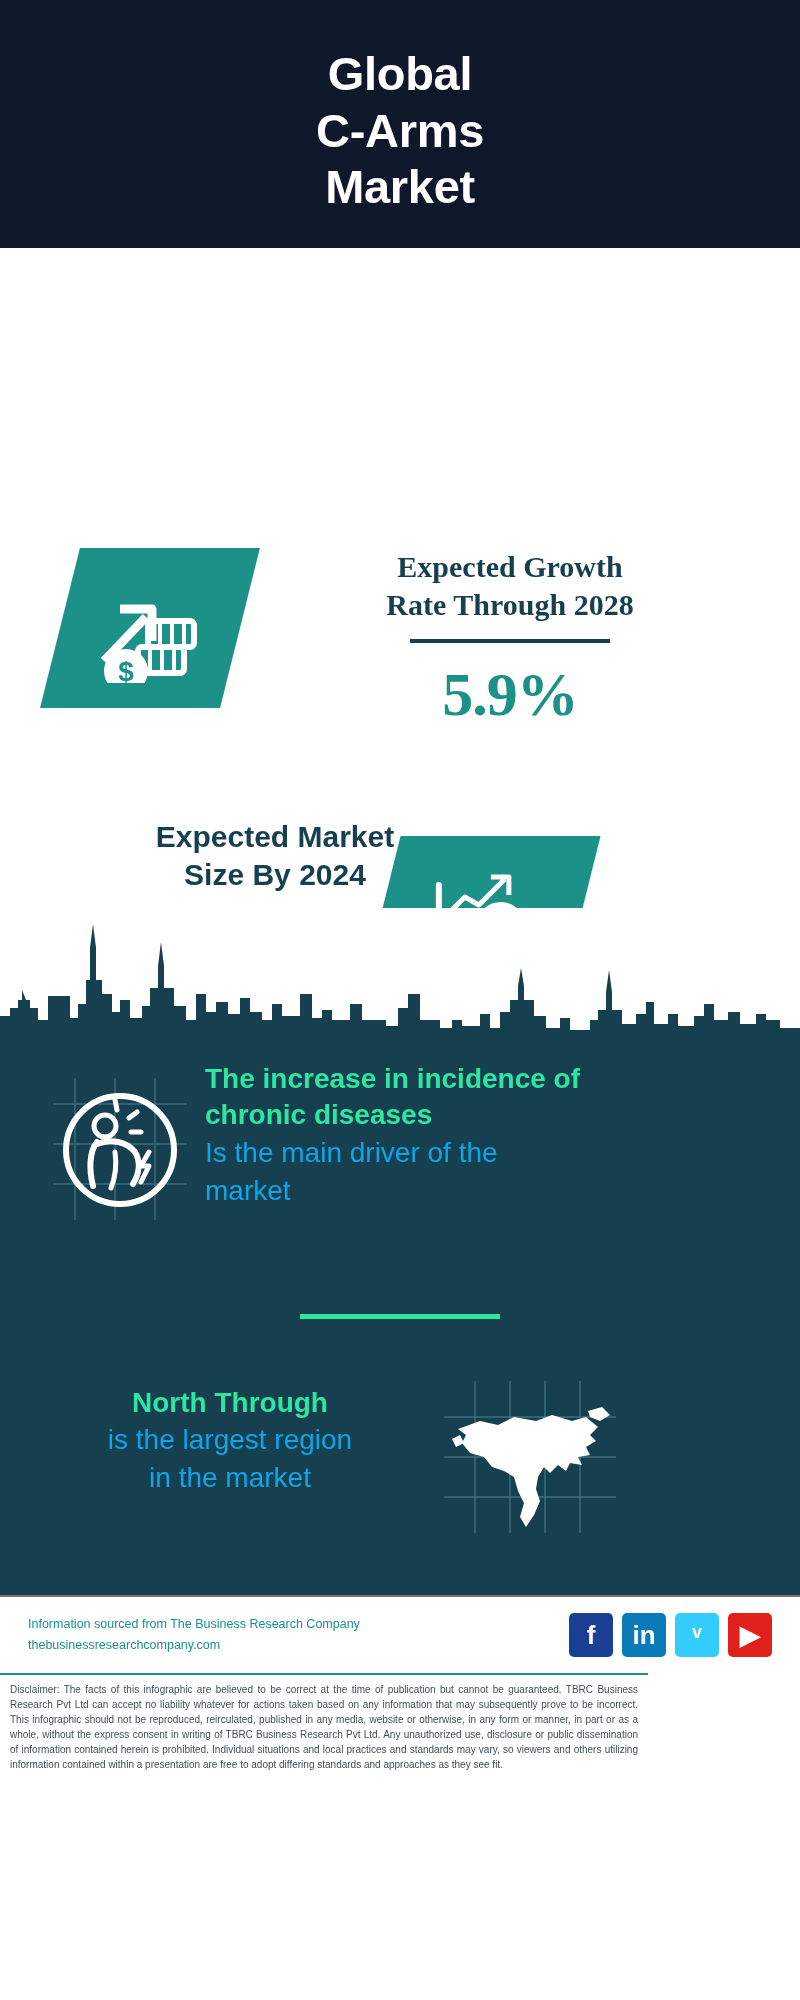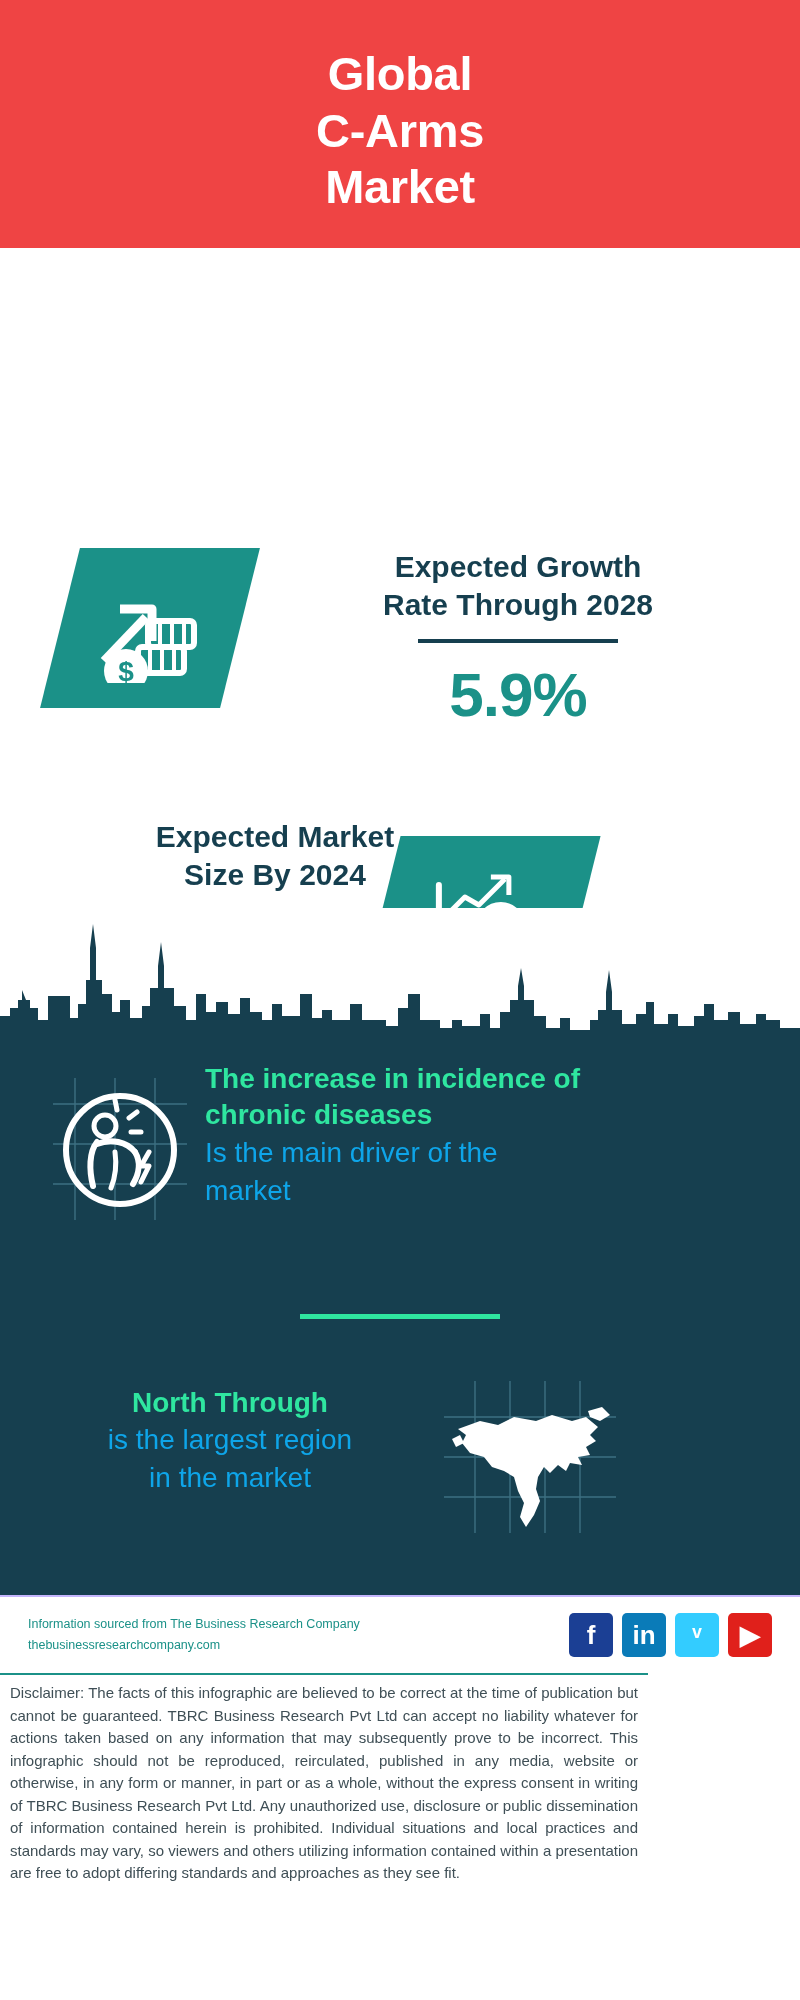--- a/index.html
+++ b/index.html
@@ -7,21 +7,21 @@
   body {
     font-family:"Liberation Sans", sans-serif;
     background:#ffffff;
     width:800px; height:2000px;
     position:relative; overflow:hidden;
   }
   .page { width:800px; height:2000px; position:relative; display:flex; flex-direction:column; }
 
   
   .header {
-    background:#ef4444; width:800px; height:248px;
+    background:#0f172a; width:800px; height:248px;
     display:flex; flex-direction:column;
     align-items:center; justify-content:center;
     padding-top:14px;
   }
   .header h1 {
     color:#ffffff; font-size:47px; font-weight:bold;
     line-height:1.21; text-align:center; letter-spacing:-0.3px;
   }
   .header .ln { display:block; }
 
@@ -32,22 +32,23 @@
   .para {
     position:absolute; background:#1b9188;
     transform:skewX(-14deg);
     display:flex; align-items:center; justify-content:center;
   }
   .para > svg { transform:skewX(14deg); }
 
   
   .tile-growth { left:60px; top:300px; width:180px; height:160px; }
   .growth-text {
-    position:absolute; left:288px; top:300px; width:460px;
+    position:absolute; left:280px; top:300px; width:460px;
     text-align:center;
+    font-family:Liberation Serif, serif;
   }
   .lbl {
     color:#163f4f; font-size:30px; font-weight:bold; line-height:1.28;
   }
   .rule-dark {
     width:200px; height:4px; background:#163f4f;
     margin:14px auto 0;
   }
   .val-teal {
     color:#1b9188; font-size:62px; font-weight:bold;
@@ -84,39 +85,39 @@
   }
 
   .row-region { position:relative; height:210px; margin-top:66px; }
   .region-text { position:absolute; left:20px; top:0px; width:420px; text-align:center; }
   .map-holder { position:absolute; left:440px; top:-8px; width:180px; height:160px; }
 
   
   .footer-src {
     background:#ffffff; width:800px; height:78px;
     display:flex; align-items:center; padding:0 28px;
-    border-top:2px solid #c4b5fd;
+    border-top:2px solid #737373;
   }
   .src-txt { flex:1; color:#1b9188; font-size:12.5px; line-height:1.65; }
   .socials { display:flex; gap:9px; align-items:center; }
   .sbtn {
     width:44px; height:44px; border-radius:5px;
     display:flex; align-items:center; justify-content:center;
   }
   .fb { background:#1b3f94; }
   .li { background:#0a7bb8; }
   .tw { background:#33ccff; }
   .yt { background:#e0201b; }
   .sbtn span { color:#fff; font-weight:bold; font-size:26px; line-height:1; }
 
   .disclaimer {
     background:#ffffff; width:648px; flex:1;
     border-top:2px solid #1b9188;
     padding:7px 10px 0 10px;
-    color:#3f4f56; font-size:15px; line-height:1.5;
+    color:#3f4f56; font-size:10px; line-height:1.5;
     text-align:justify;
   }
 </style>
 </head>
 <body>
 
 <div class="page">
 
   <div class="header">
     <h1>

